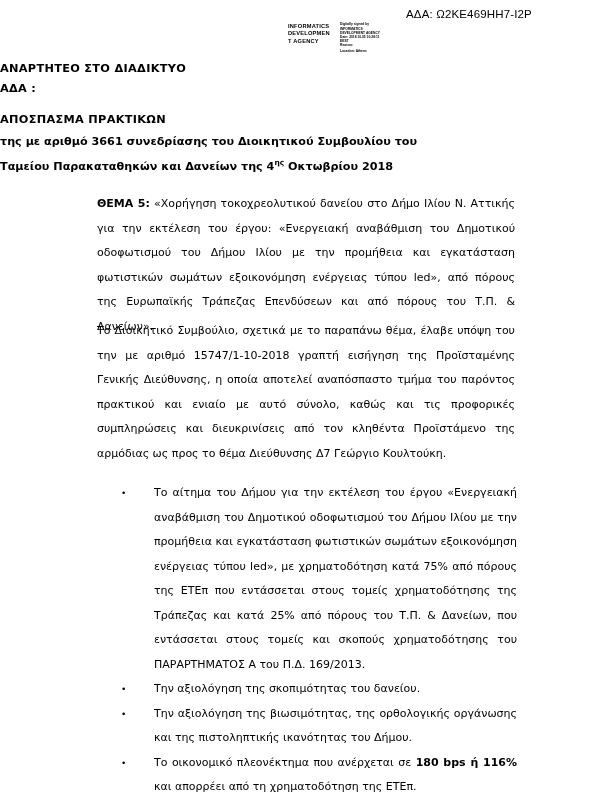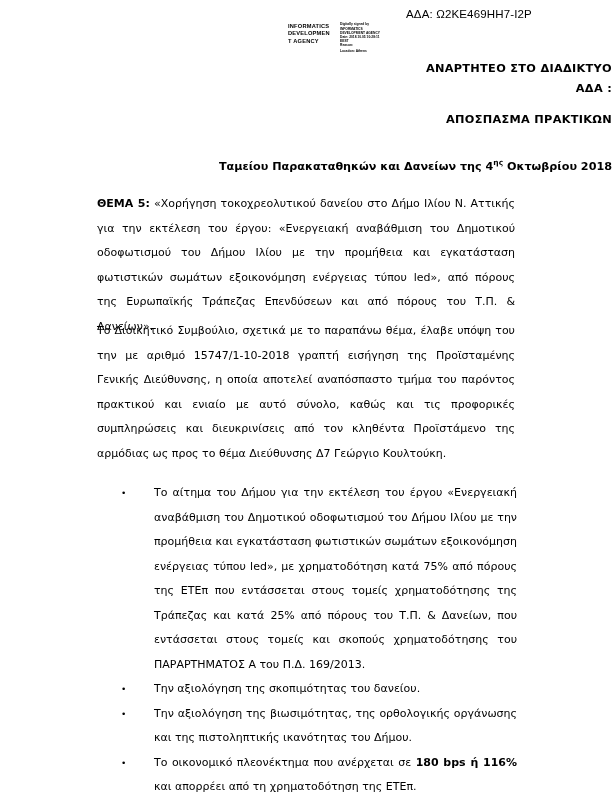--- a/index.html
+++ b/index.html
@@ -70,21 +70,21 @@
     transform: scaleY(1.05);
     transform-origin: top left;
   }
   .stamp-info div { white-space: nowrap; }
 
   
   .center-block {
     position: absolute;
     left: 0;
     width: 612px;
-    text-align: right;
+    text-align: left;
   }
   .h-anartiteo {
     top: 62px;
     font-size: 11.3px;
     font-weight: 700;
     letter-spacing: 0.3px;
   }
   .h-ada {
     top: 82px;
     font-size: 11.3px;
@@ -186,20 +186,21 @@
       </div>
     </div>
   </div>
 
   <div class="center-block h-anartiteo">ΑΝΑΡΤΗΤΕΟ ΣΤΟ ΔΙΑΔΙΚΤΥΟ</div>
 
   <div class="center-block h-apospasma">ΑΠΟΣΠΑΣΜΑ ΠΡΑΚΤΙΚΩΝ</div>
 
   <div class="center-block h-ada">ΑΔΑ :</div>
 
+  <div class="center-block h-sub1">της με αριθμό 3661 συνεδρίασης του Διοικητικού Συμβουλίου του</div>
 
   <div class="center-block h-sub2">
     <span>Ταμείου Παρακαταθηκών και Δανείων της 4</span><span class="sup">ης</span><span> Οκτωβρίου 2018</span>
   </div>
 
   <div class="body-col para-thema">
     <p class="just"><b>ΘΕΜΑ 5:</b><span> «Χορήγηση τοκοχρεολυτικού δανείου στο Δήμο Ιλίου Ν. Αττικής για την εκτέλεση του έργου: «Ενεργειακή αναβάθμιση του Δημοτικού οδοφωτισμού του Δήμου Ιλίου με την προμήθεια και εγκατάσταση φωτιστικών σωμάτων  εξοικονόμηση ενέργειας τύπου led»,  από πόρους της Ευρωπαϊκής Τράπεζας Επενδύσεων και από πόρους του Τ.Π. &amp; Δανείων».</span></p>
   </div>
 
   <div class="body-col para-ds">

